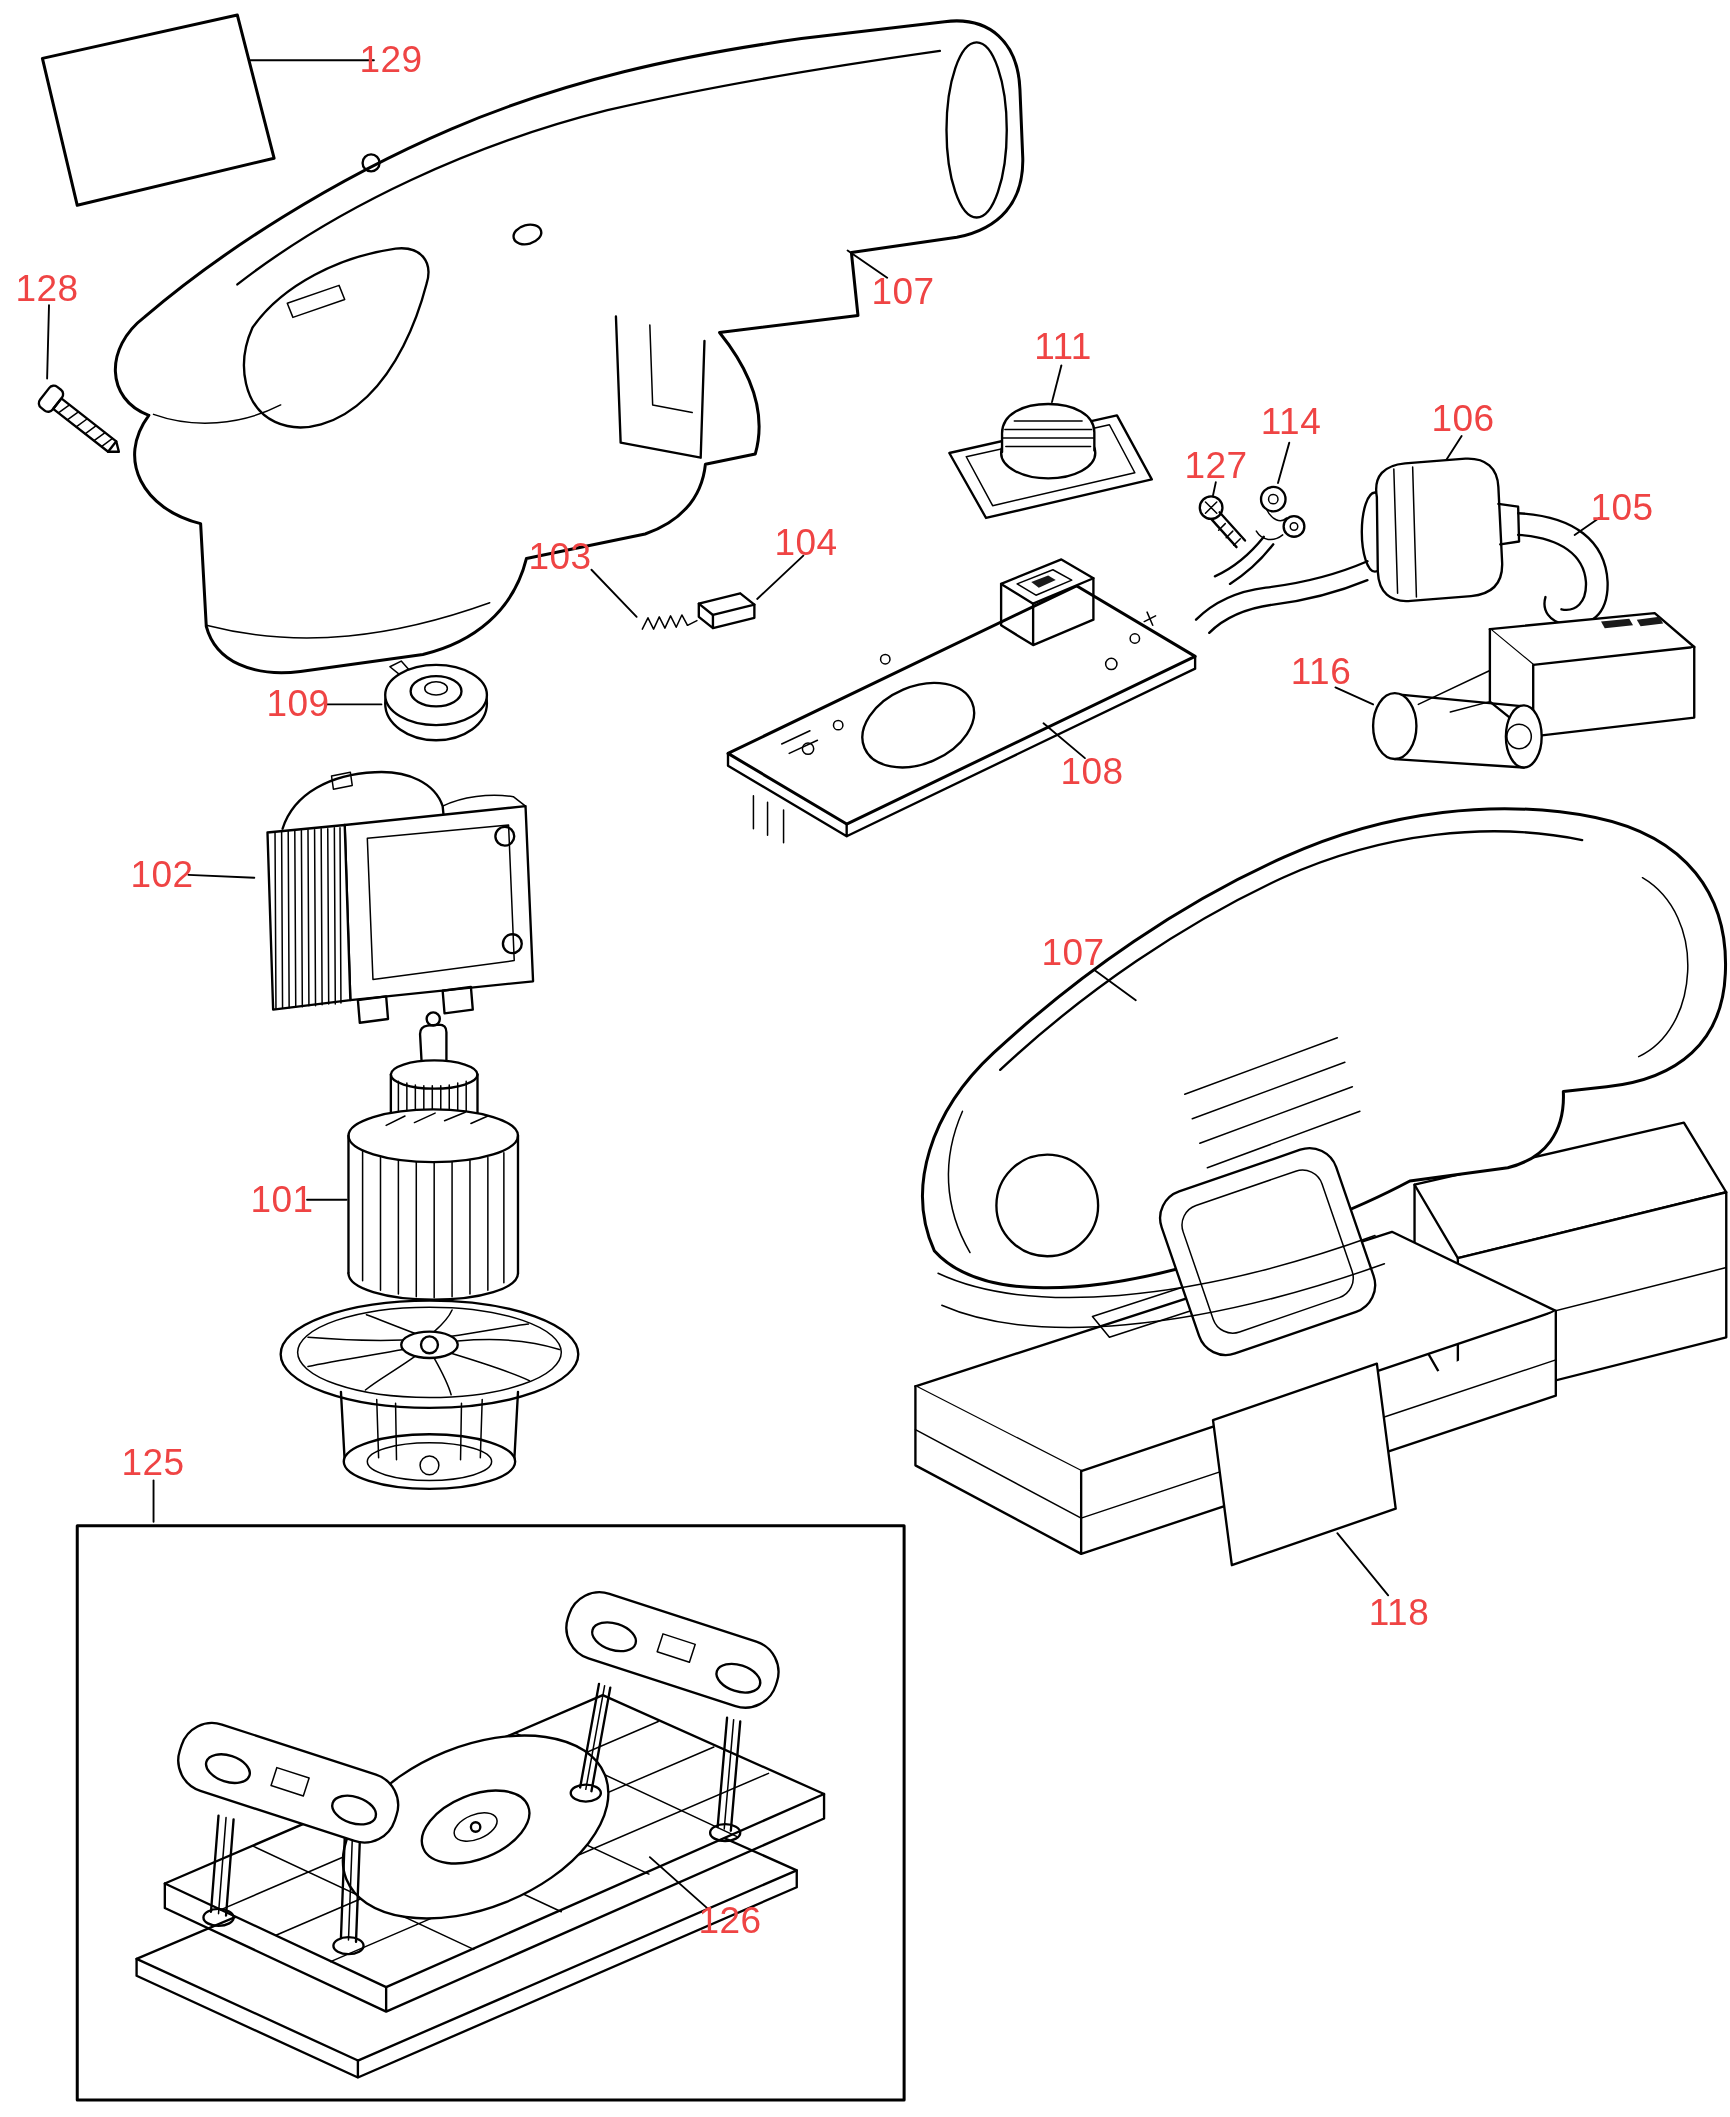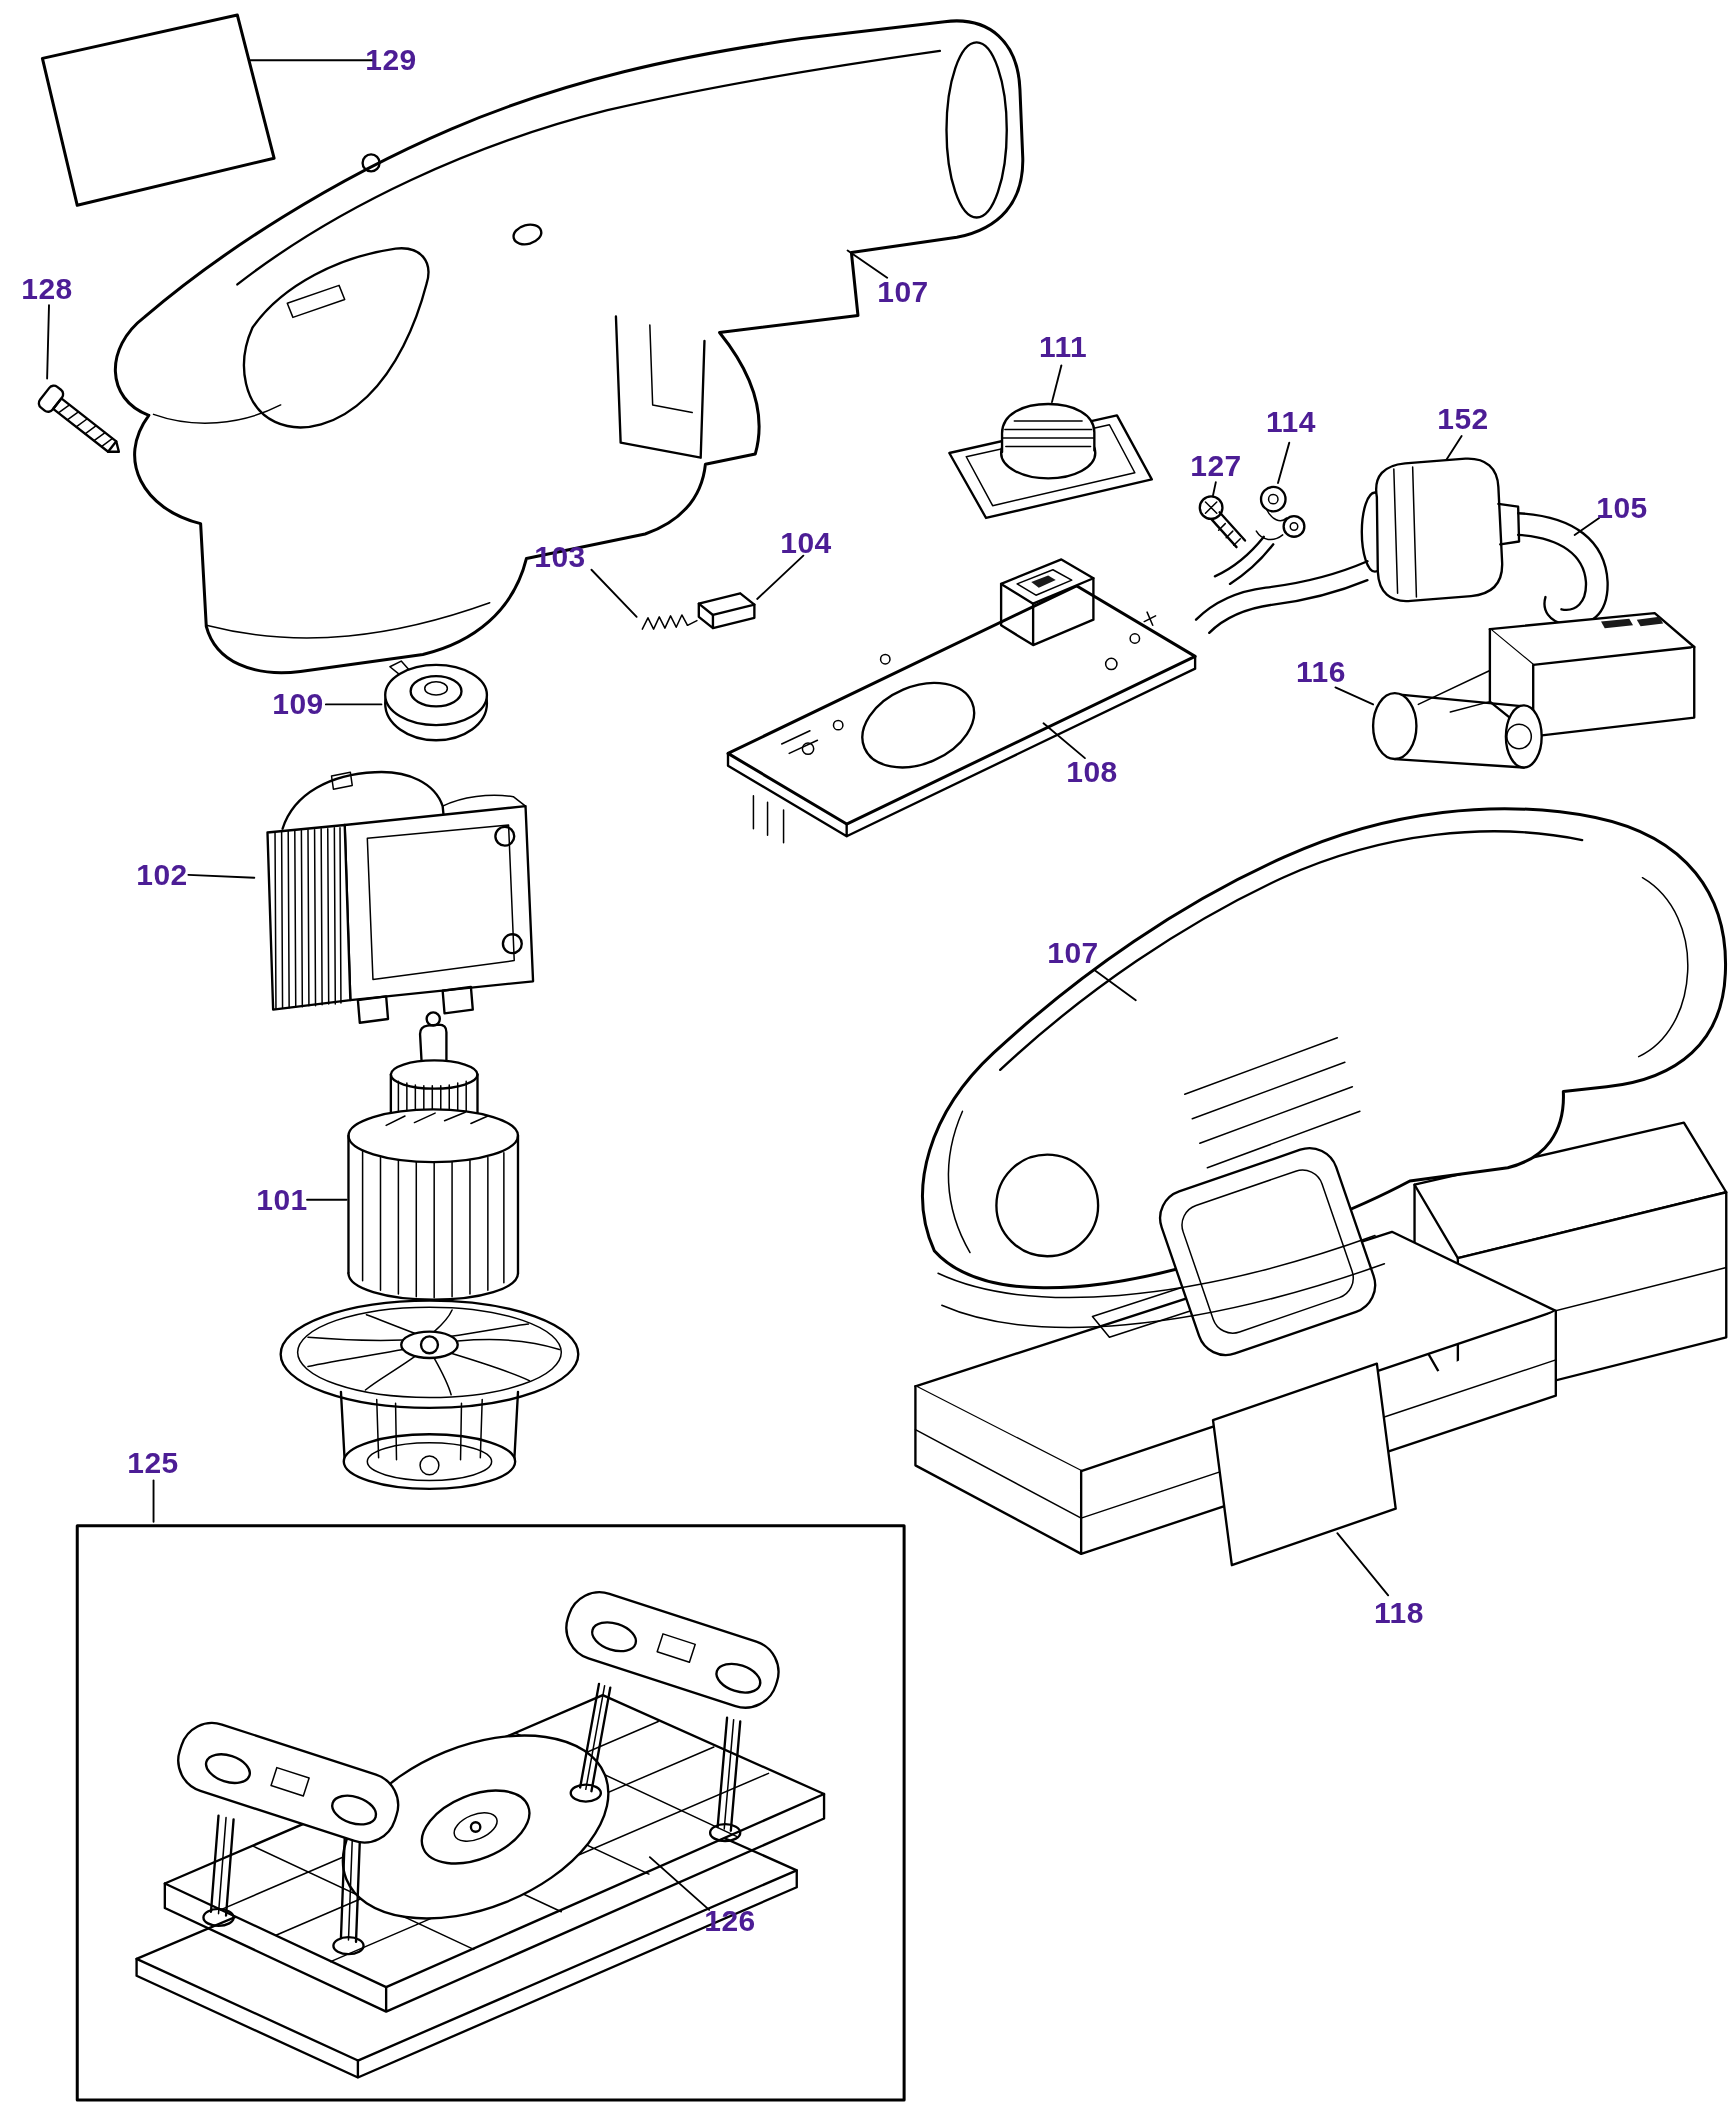--- a/index.html
+++ b/index.html
@@ -9,23 +9,23 @@
     width:1731px;
     height:2118px;
     background:#ffffff;
     font-family:"Liberation Sans", sans-serif;
     overflow:hidden;
   }
   .art { position:absolute; left:0; top:0; }
   .callout {
     position:absolute;
     transform:translate(-50%,-50%);
-    font-size:30px;
-    font-weight:700;
-    color:#4c1d95;
+    font-size:37px;
+    font-weight:400;
+    color:#ef4444;
     letter-spacing:0.5px;
     white-space:nowrap;
   }
   svg path, svg polygon, svg ellipse, svg circle, svg rect, svg line, svg polyline {
     fill:none; stroke:#000; stroke-width:2.5;
     stroke-linecap:round; stroke-linejoin:round;
   }
   svg .fw { fill:#ffffff; }
   svg .fd { fill:#1a1a1a; stroke:none; }
   svg .thin { stroke-width:1.6; }
@@ -274,21 +274,21 @@
     <path class="leader" d="M1474,1694 L1420,1628"></path>
     <path class="leader" d="M753,2028 L690,1972"></path>
   </g>
 </svg>
 
 <div class="callout" style="left:391px;  top:60px;">129</div>
 <div class="callout" style="left:47px;   top:289px;">128</div>
 <div class="callout" style="left:903px;  top:292px;">107</div>
 <div class="callout" style="left:1063px; top:347px;">111</div>
 <div class="callout" style="left:1291px; top:422px;">114</div>
-<div class="callout" style="left:1463px; top:419px;">152</div>
+<div class="callout" style="left:1463px; top:419px;">106</div>
 <div class="callout" style="left:1216px; top:466px;">127</div>
 <div class="callout" style="left:1622px; top:508px;">105</div>
 <div class="callout" style="left:560px;  top:557px;">103</div>
 <div class="callout" style="left:806px;  top:543px;">104</div>
 <div class="callout" style="left:298px;  top:704px;">109</div>
 <div class="callout" style="left:1321px; top:672px;">116</div>
 <div class="callout" style="left:1092px; top:772px;">108</div>
 <div class="callout" style="left:162px;  top:875px;">102</div>
 <div class="callout" style="left:1073px; top:953px;">107</div>
 <div class="callout" style="left:282px;  top:1200px;">101</div>

